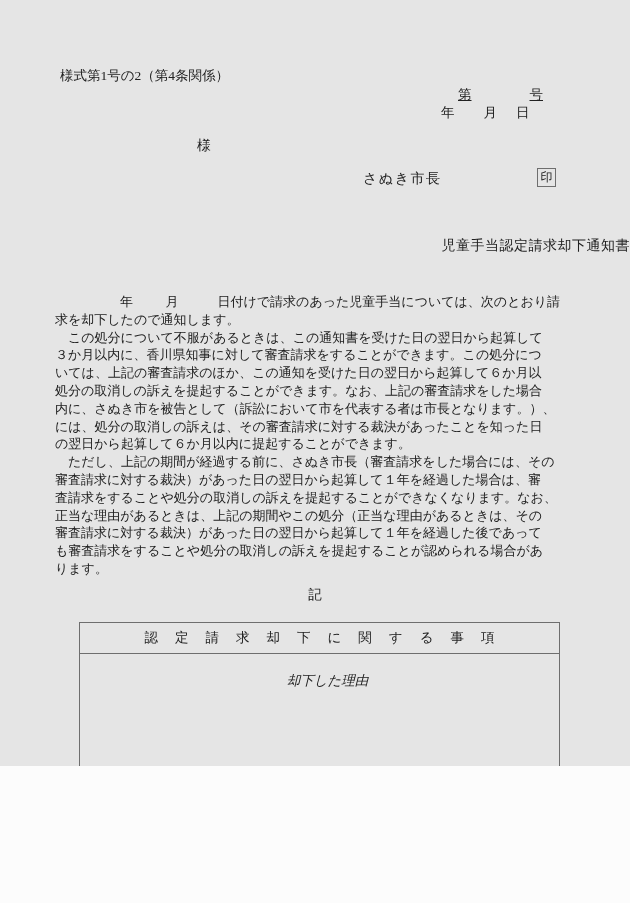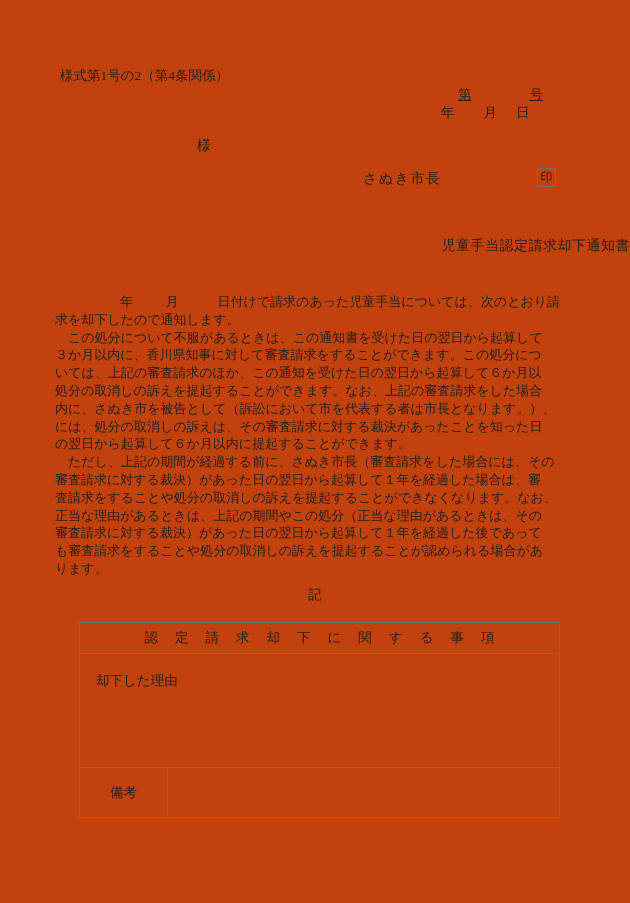--- a/index.html
+++ b/index.html
@@ -3,22 +3,22 @@
 <meta charset="utf-8">
 <style>
   html, body {
     margin: 0;
     padding: 0;
     background: #fcfcfc;
   }
   .page {
     position: relative;
     width: 630px;
-    height: 903px;
-    background: #c2410c;
+    height: 766px;
+    background: #e5e5e5;
     font-family: "Liberation Serif", "DejaVu Serif", serif;
     color: #212121;
     overflow: hidden;
   }
   .abs { position: absolute; }
   .form-number {
     left: 60px; top: 67px;
     font-size: 13.5px;
     white-space: pre;
   }
@@ -73,38 +73,40 @@
     width: 630px;
     text-align: center;
     font-size: 13.5px;
   }
   .info-table {
     left: 79px; top: 622px;
     width: 481px;
     border: 1px solid #6e6e6e;
     box-sizing: border-box;
     background: transparent;
+    text-align: center;
   }
   .t-header {
     height: 30px;
     border-bottom: 1px solid #6e6e6e;
     display: flex;
     align-items: center;
     justify-content: center;
     font-size: 13.5px;
     letter-spacing: 17px;
     padding-left: 17px;
     box-sizing: content-box;
   }
   .t-reason {
     height: 114px;
     border-bottom: 1px solid #6e6e6e;
     font-size: 13.5px;
     padding: 18px 0 6px 16px;
     box-sizing: border-box;
+    font-style: italic;
   }
   .t-remarks {
     height: 49px;
     display: flex;
   }
   .t-remarks-label {
     width: 88px;
     border-right: 1px solid #6e6e6e;
     display: flex;
     align-items: center;

